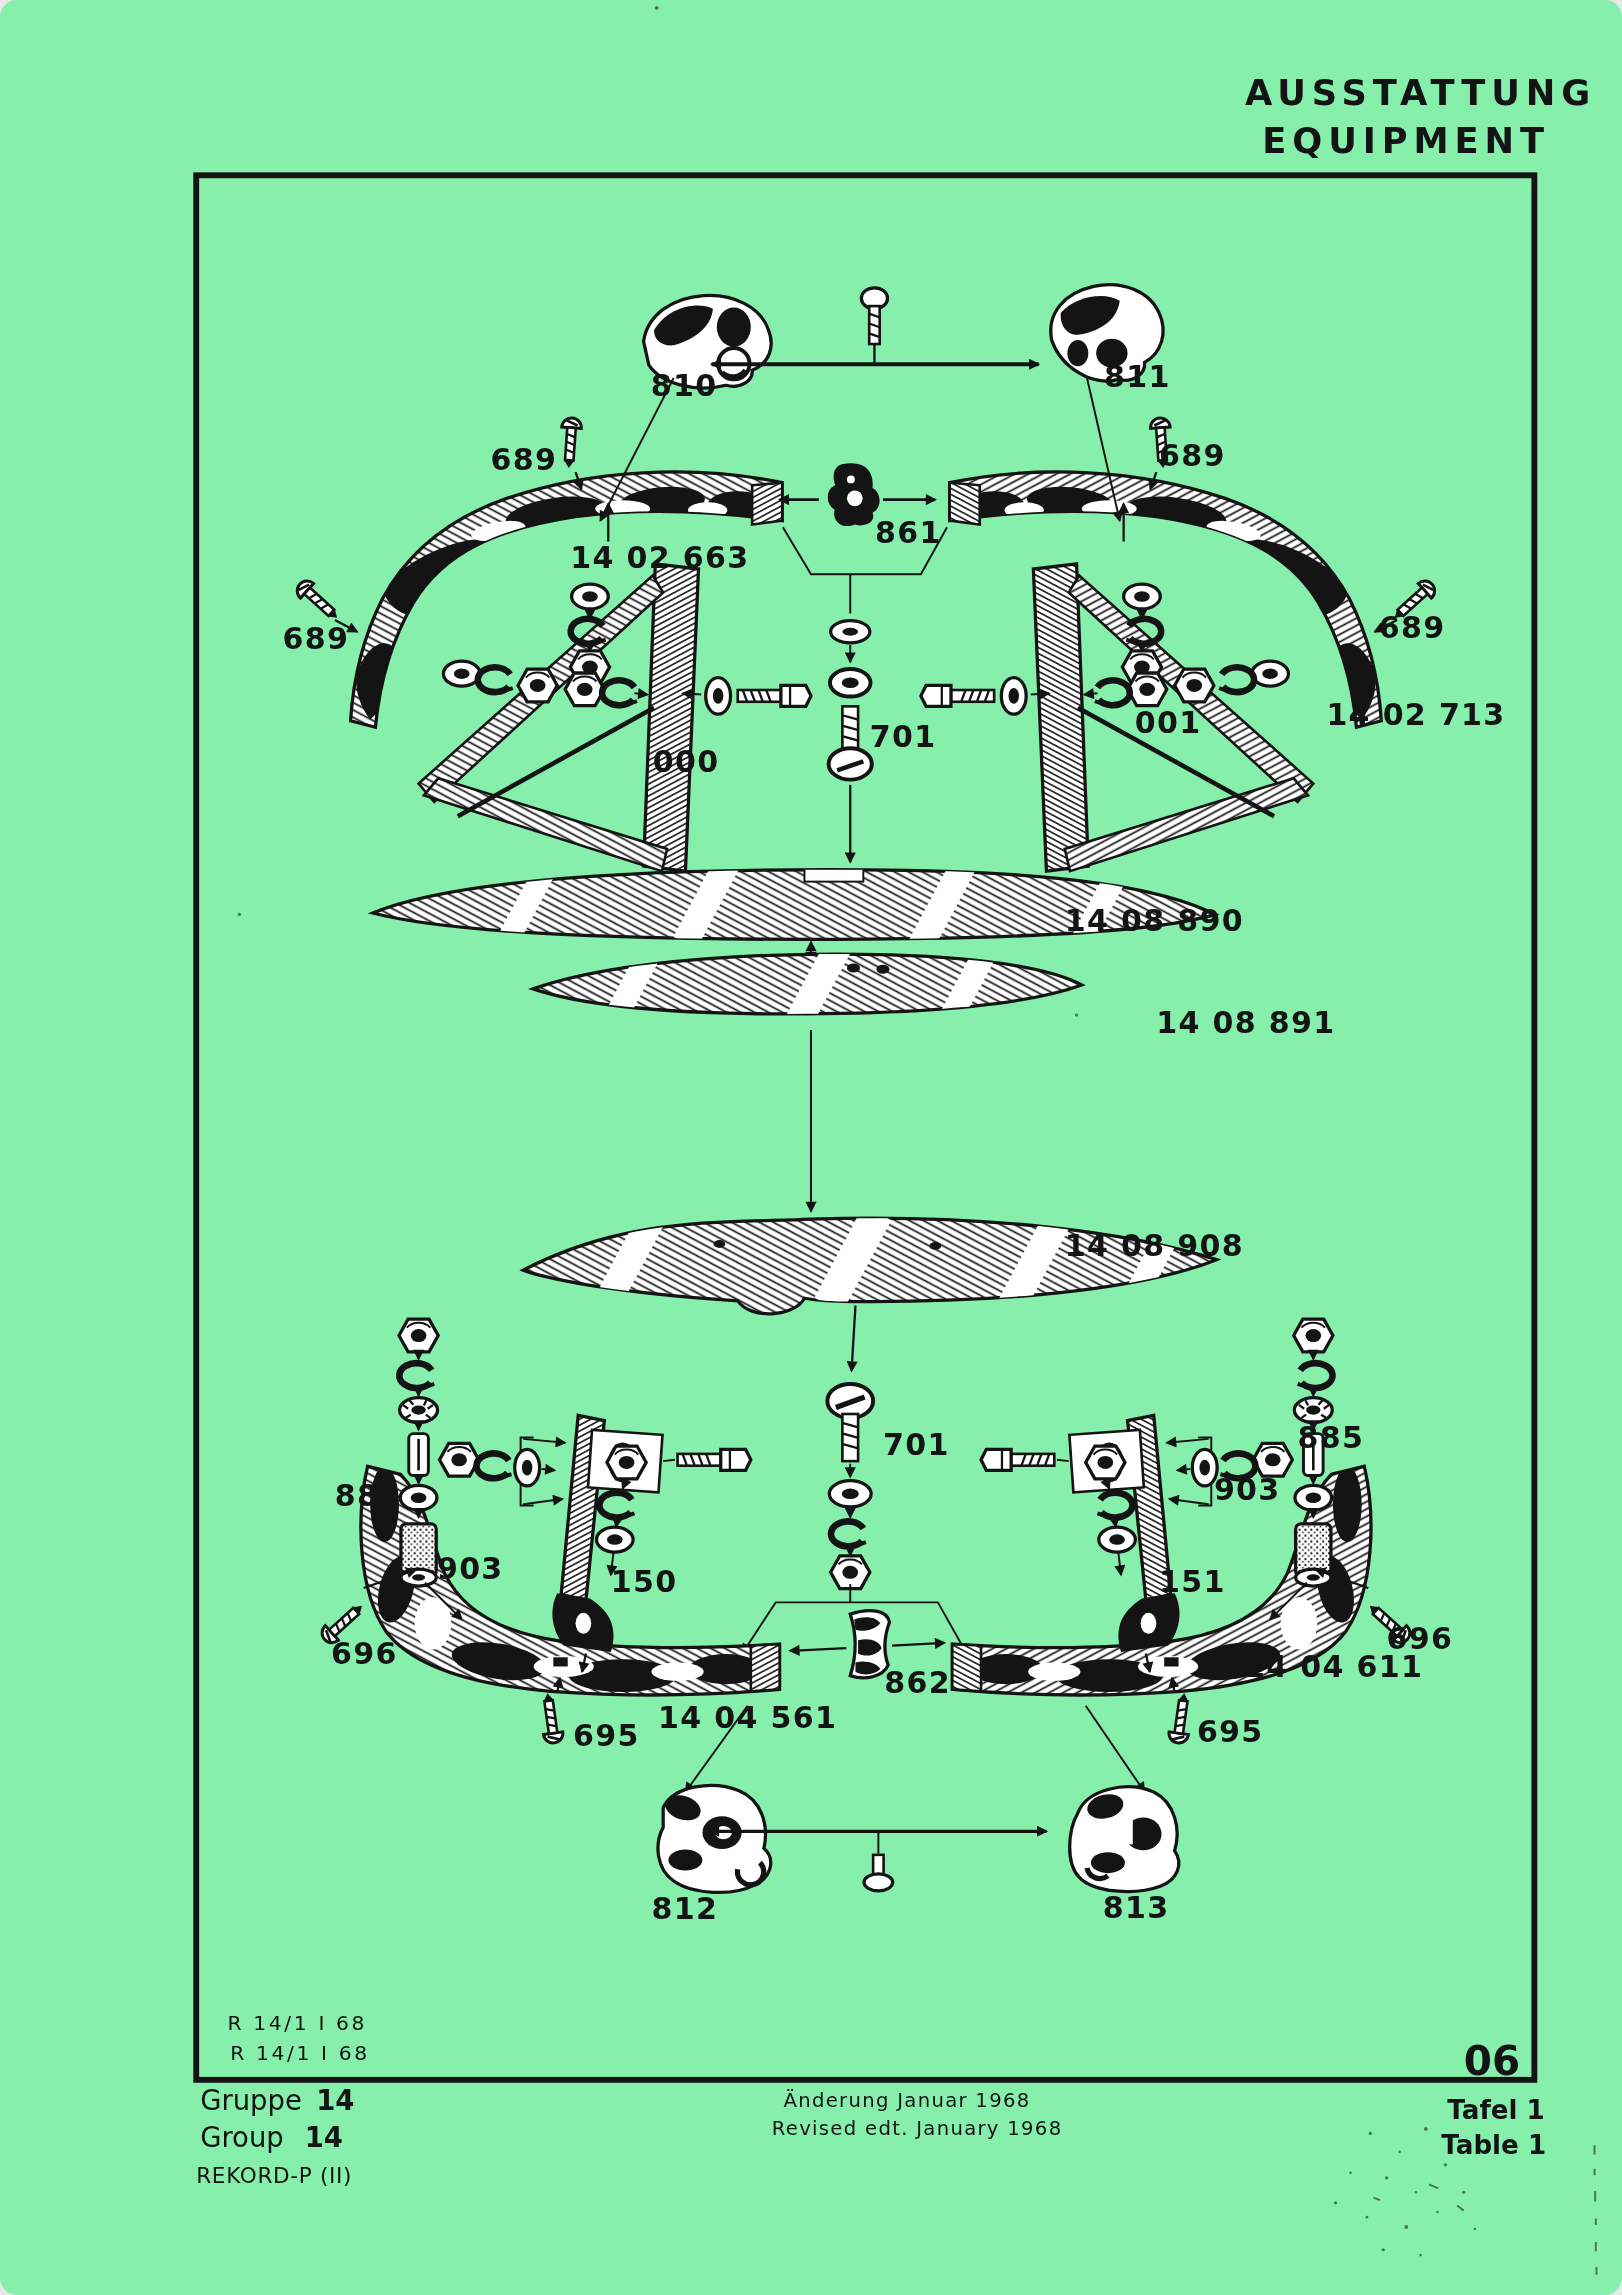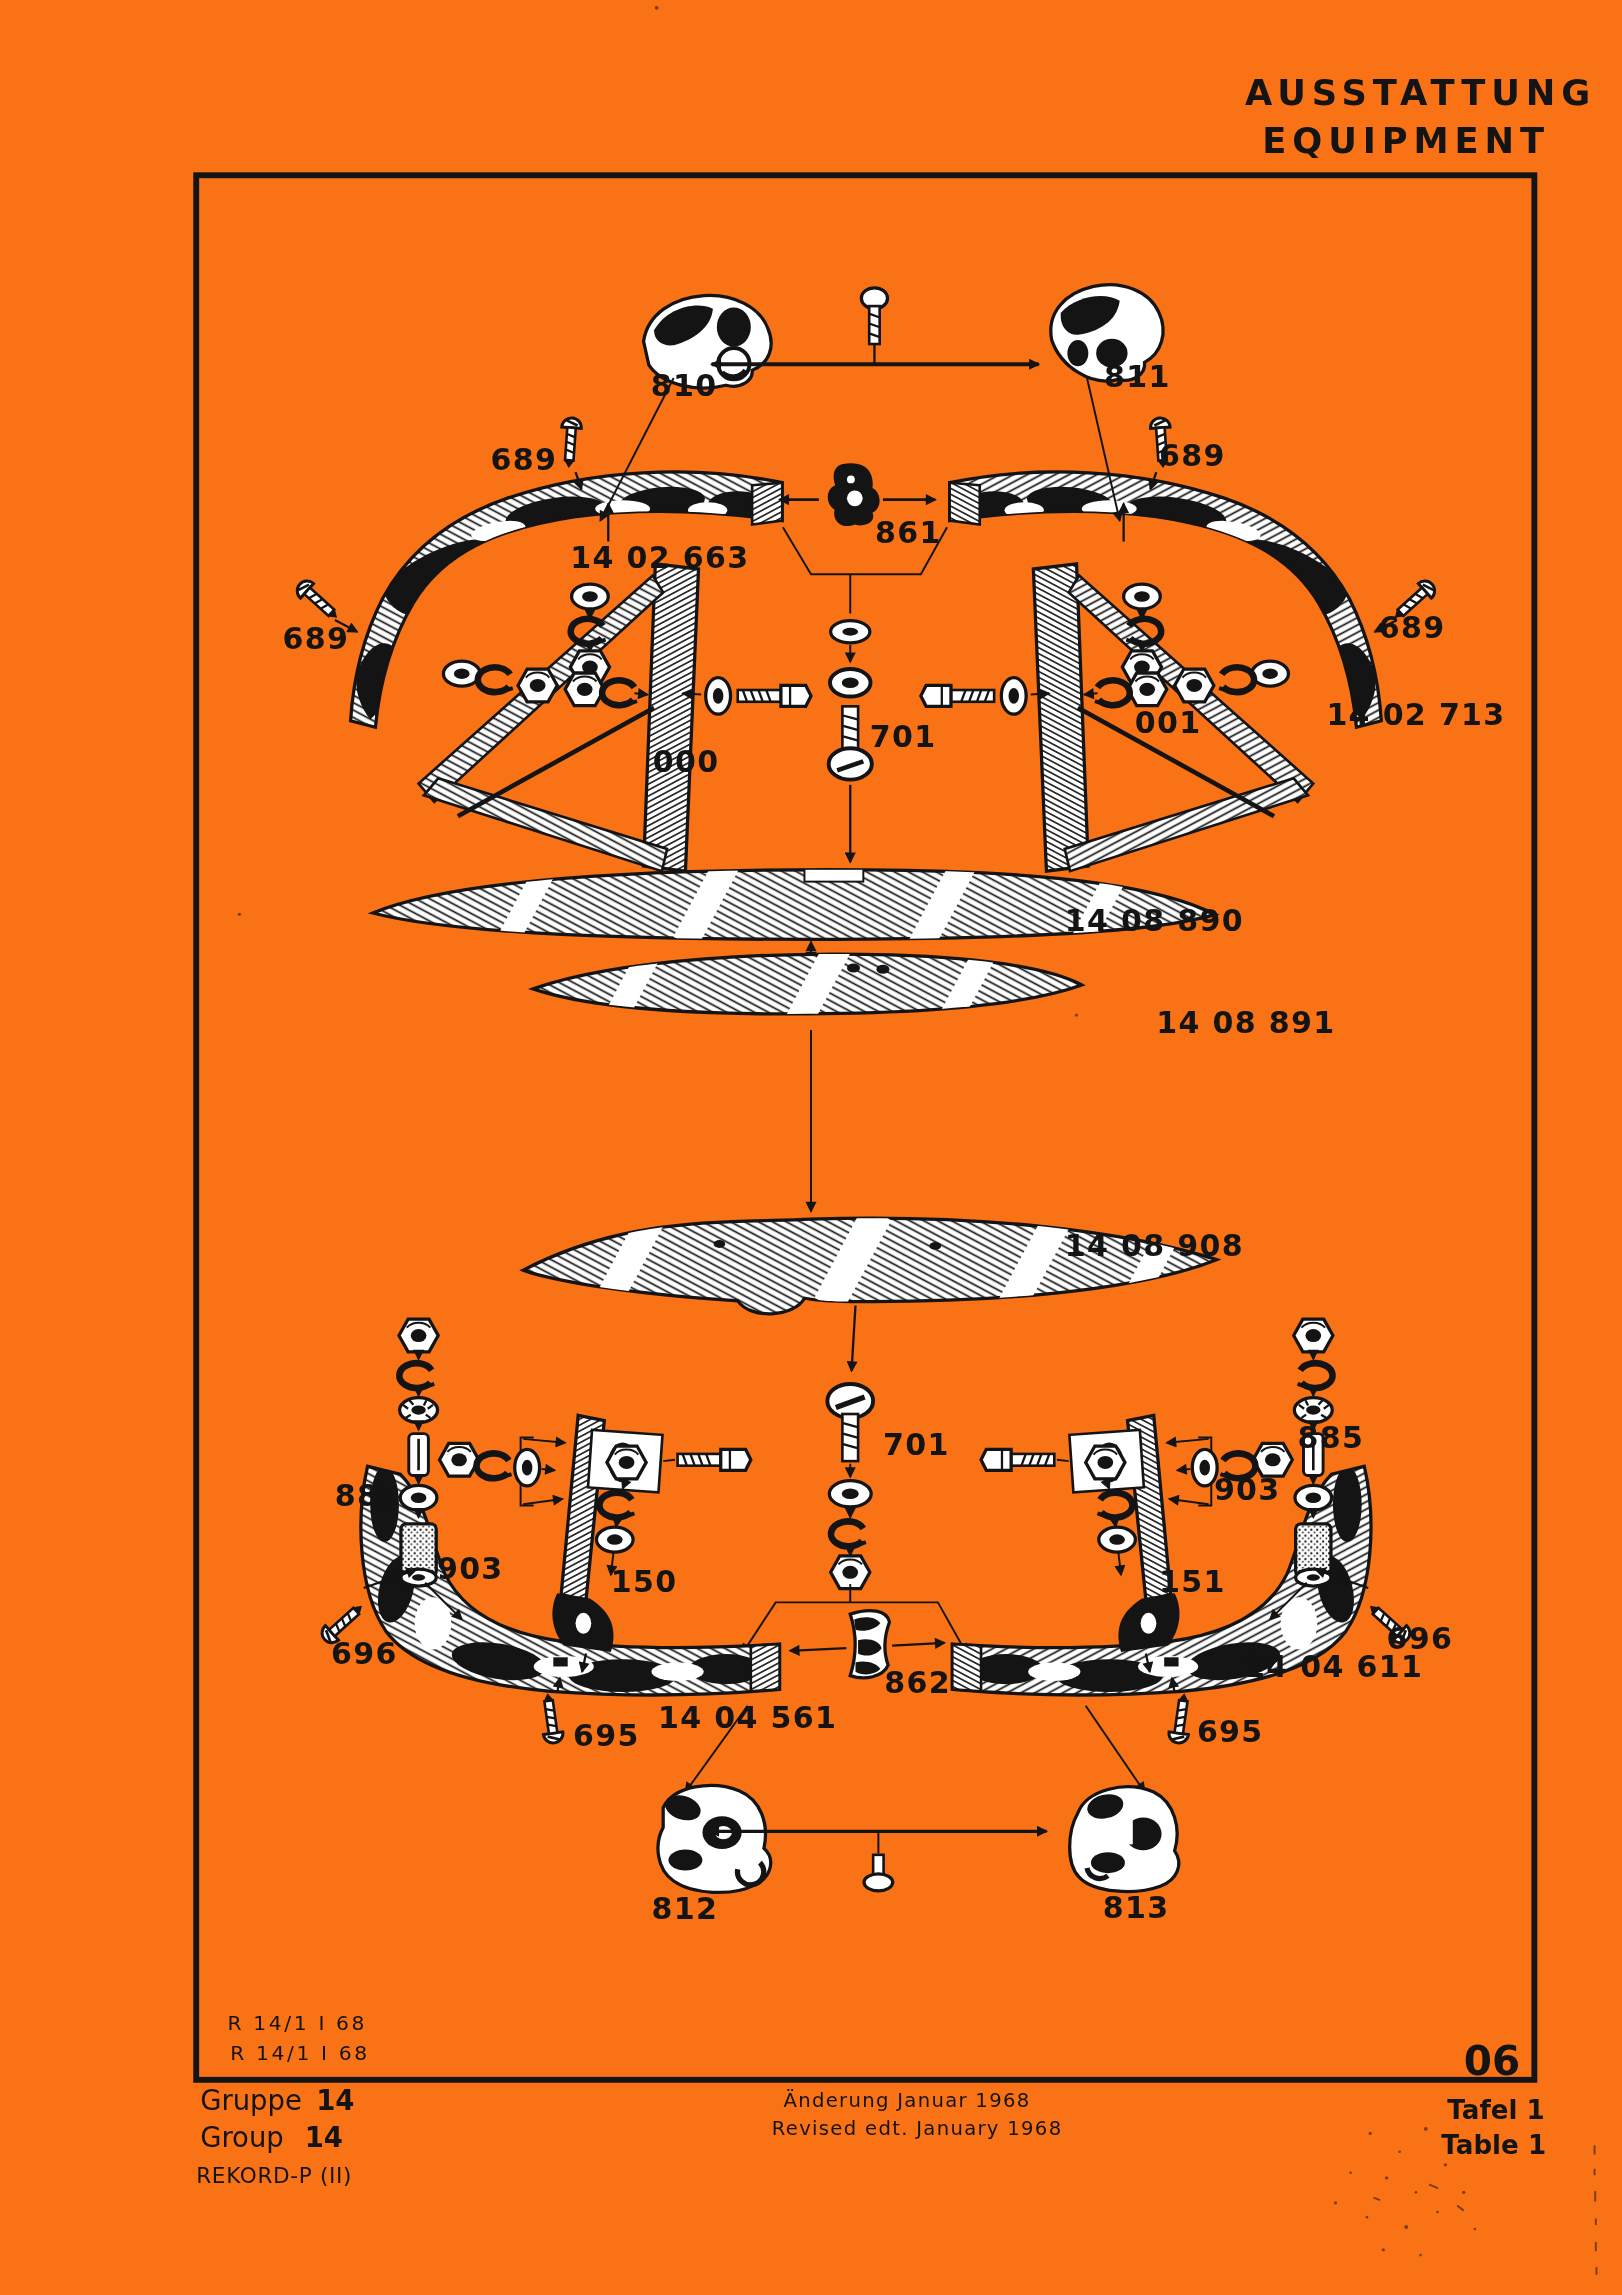--- a/index.html
+++ b/index.html
@@ -1,17 +1,17 @@
 <!DOCTYPE html>
 <html style="font-size:10.5px"><head>
 <meta charset="utf-8">
 <style>
   html,body{margin:0;padding:0;background:#e8e8e4;}
-  .page{position:relative;width:1622px;height:2295px;background:#f97316;overflow:hidden;
-        font-family:"DejaVu Sans", sans-serif;}
+  .page{position:relative;width:1622px;height:2295px;background:#86efac;overflow:hidden;
+        font-family:"DejaVu Sans", sans-serif;border-radius:17px;}
   svg{position:absolute;inset:0;}
   text{fill:#141414;}
   .pl{font-size:46px;font-weight:700;letter-spacing:2px;}
   .hdr{font-size:54px;font-weight:700;letter-spacing:9px;}
   .ft{font-size:42px;font-weight:400;}
   .ftb{font-weight:700;}
   .sm{font-size:30px;font-weight:400;letter-spacing:2px;}
   .rev{font-size:31px;font-weight:400;letter-spacing:4px;}
   .pg{font-size:62px;font-weight:700;}
   .tafel{font-size:40px;font-weight:700;}

